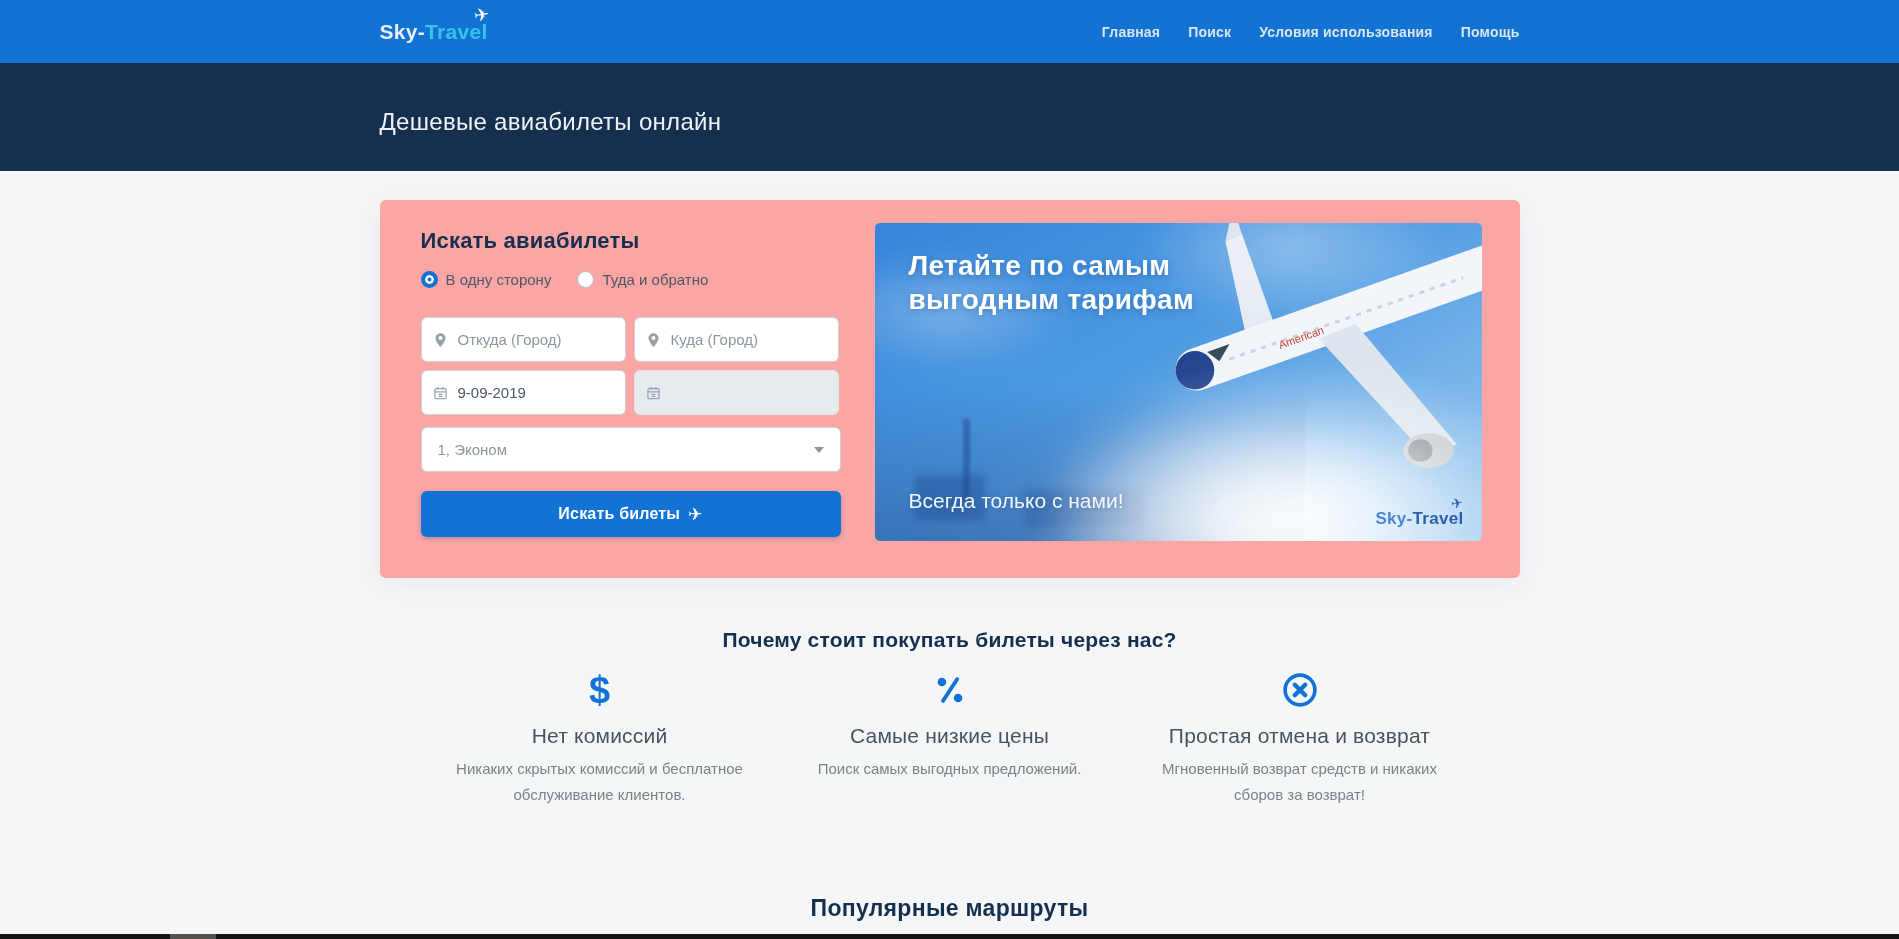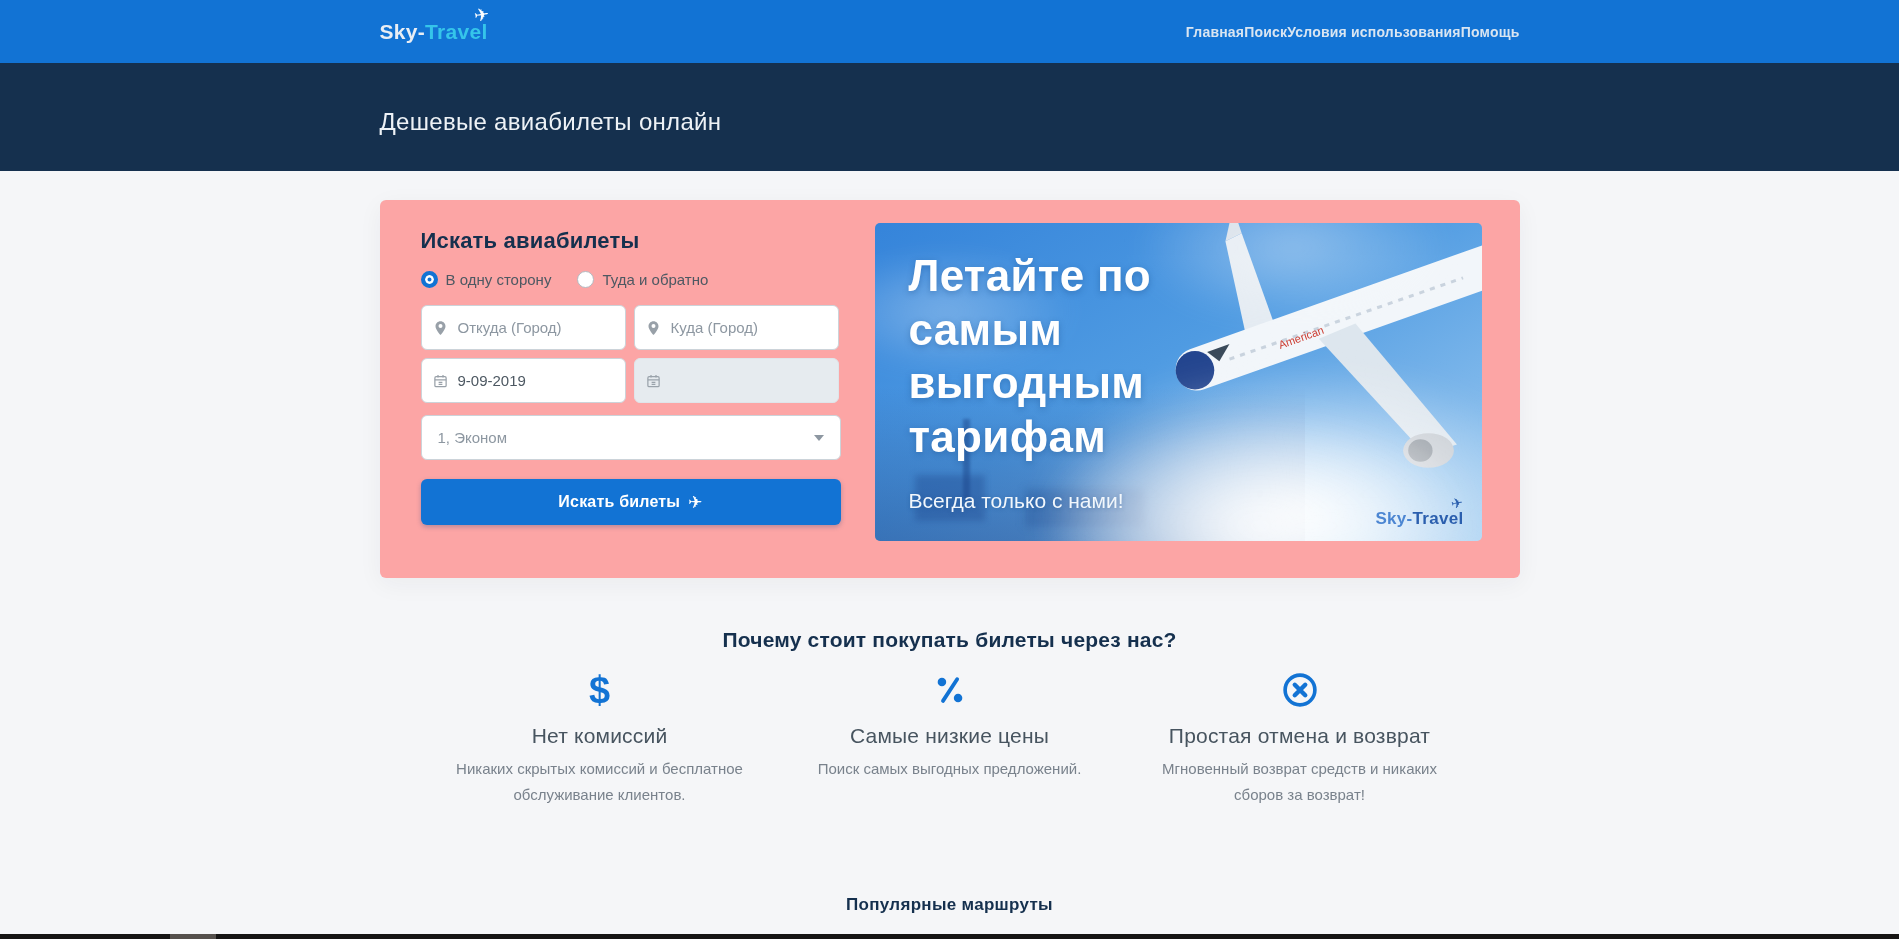--- a/index.html
+++ b/index.html
@@ -10,37 +10,37 @@
     font-family:"Liberation Sans","DejaVu Sans",sans-serif;
   }
   .container { width:1140px; margin:0 auto; }
 
   
   .navbar { height:63px; background:#1273d4; }
   .nav-inner { height:100%; display:flex; align-items:center; justify-content:space-between; }
   .logo { position:relative; font-size:21px; font-weight:600; color:#e9eef4; text-decoration:none; letter-spacing:.3px; cursor:pointer; }
   .logo .accent { color:#35c5ea; font-weight:800; }
   .logo .plane-glyph { position:absolute; right:-2px; top:-16px; font-size:18px; color:#ffffff; transform:rotate(-10deg); }
-  .main-nav { display:flex; }
+  .main-nav { display:flex; gap:28px; }
   .main-nav a { color:#d9e5f1; font-size:14px; font-weight:700; text-decoration:none; letter-spacing:.2px; cursor:pointer; }
 
   
   .hero { height:108px; background:#15304e; display:flex; align-items:center; }
   .hero h1 { margin:10px 0 0; font-size:24px; font-weight:500; color:#eef2f6; letter-spacing:.3px; }
 
   
   .card {
     margin-top:29px; background:#fca5a5; border-radius:6px; height:378px;
     box-shadow:0 6px 24px rgba(30,40,60,.05);
     padding:28px 38px 0 41px; display:flex; justify-content:space-between;
   }
   .search-col { width:420px; flex:none; }
   .search-heading { margin:0 0 17px; font-size:22px; font-weight:700; color:#15304e; letter-spacing:.2px; }
 
-  .trip-row { display:flex; align-items:center; gap:26px; margin-bottom:17px; }
+  .trip-row { display:flex; align-items:center; gap:26px; margin-bottom:29px; }
   .trip-option { display:flex; align-items:center; gap:8px; font-size:15px; color:#4d5862; cursor:pointer; }
   .radio { width:17px; height:17px; border-radius:50%; flex:none; }
   .radio.checked { background:#1273d4; border:4px solid #1273d4; box-shadow:inset 0 0 0 2.5px #ffffff; }
   .radio.unchecked { background:#ffffff; border:1.5px solid #b3bac1; }
 
   .fields-grid { display:grid; grid-template-columns:205px 205px; column-gap:10px; row-gap:20px; margin-bottom:12px;gap:8px; }
   .field { position:relative; height:45px; border:1px solid #ccd3d9; border-radius:6px; background:#ffffff; }
   .field input {
     border:none; outline:none; background:transparent; width:100%; height:100%;
     padding:0 10px 0 36px; font-size:15px; color:#4d5862; font-family:inherit; border-radius:6px;
@@ -80,21 +80,21 @@
   .city { position:absolute; left:0; bottom:0; width:430px; height:155px;
     background:linear-gradient(to top,rgba(23,62,130,.45),rgba(23,62,130,0)); }
   .spire { position:absolute; left:88px; bottom:42px; width:7px; height:80px; background:rgba(28,70,140,.5); filter:blur(1.5px); }
   .block1 { position:absolute; left:40px; bottom:20px; width:70px; height:46px; background:rgba(28,70,140,.35); filter:blur(3px); }
   .block2 { position:absolute; left:150px; bottom:14px; width:120px; height:38px; background:rgba(28,70,140,.3); filter:blur(4px); }
 
   .plane-svg { position:absolute; right:-12px; top:-4px; width:330px; height:264px; }
 
   .banner-headline {
     position:absolute; left:34px; top:26px; width:336px;
-    font-size:44px; line-height:1.22; font-weight:800; color:#ffffff; letter-spacing:.3px;
+    font-size:28px; line-height:1.22; font-weight:800; color:#ffffff; letter-spacing:.3px;
     text-shadow:0 2px 6px rgba(20,70,130,.35);
   }
   .banner-subline {
     position:absolute; left:34px; bottom:28px; font-size:21px; font-weight:400; color:#f2f7fc;
     text-shadow:0 1px 4px rgba(20,70,130,.3);
   }
   .banner-logo { position:absolute; right:18px; bottom:12px; font-size:17px; font-weight:600; color:#4c86d2; letter-spacing:.3px; }
   .banner-logo .accent { color:#2b5fae; font-weight:800; }
   .banner-logo .plane-glyph { position:absolute; right:0; top:-14px; font-size:14px; color:#2b5fae; transform:rotate(-10deg); }
 
@@ -102,21 +102,21 @@
   .features { margin-top:50px; text-align:center; }
   .features h2 { margin:12px; font-size:21px; font-weight:700; color:#15304e; letter-spacing:.2px; }
   .features-row { display:flex; justify-content:center; margin-top:16px; }
   .feature { width:350px; padding:0 25px; }
   .f-icon { height:44px; display:flex; align-items:center; justify-content:center; color:#1273d4; }
   .f-dollar { font-size:38px; font-weight:700; color:#1273d4; line-height:1; }
   .f-title { margin:12px 0 8px; font-size:21px; font-weight:400; color:#47545f; letter-spacing:.2px; }
   .f-desc { margin:0; font-size:15px; line-height:1.75; color:#79828c; }
 
   
-  .routes-heading { margin:86px 0 0; text-align:center; font-size:17px; font-weight:700; color:#15304e; letter-spacing:.3px; }
+  .routes-heading { margin:86px 0 0; text-align:center; font-size:23px; font-weight:700; color:#15304e; letter-spacing:.3px; }
 
   
   .scroll-strip { position:absolute; left:0; bottom:0; width:100%; height:5px; background:#161514; }
   .scroll-thumb { position:absolute; left:170px; top:0; width:46px; height:5px; background:#55504c; }
 </style>
 </head>
 <body>
 
 <header class="navbar">
   <div class="container nav-inner">

